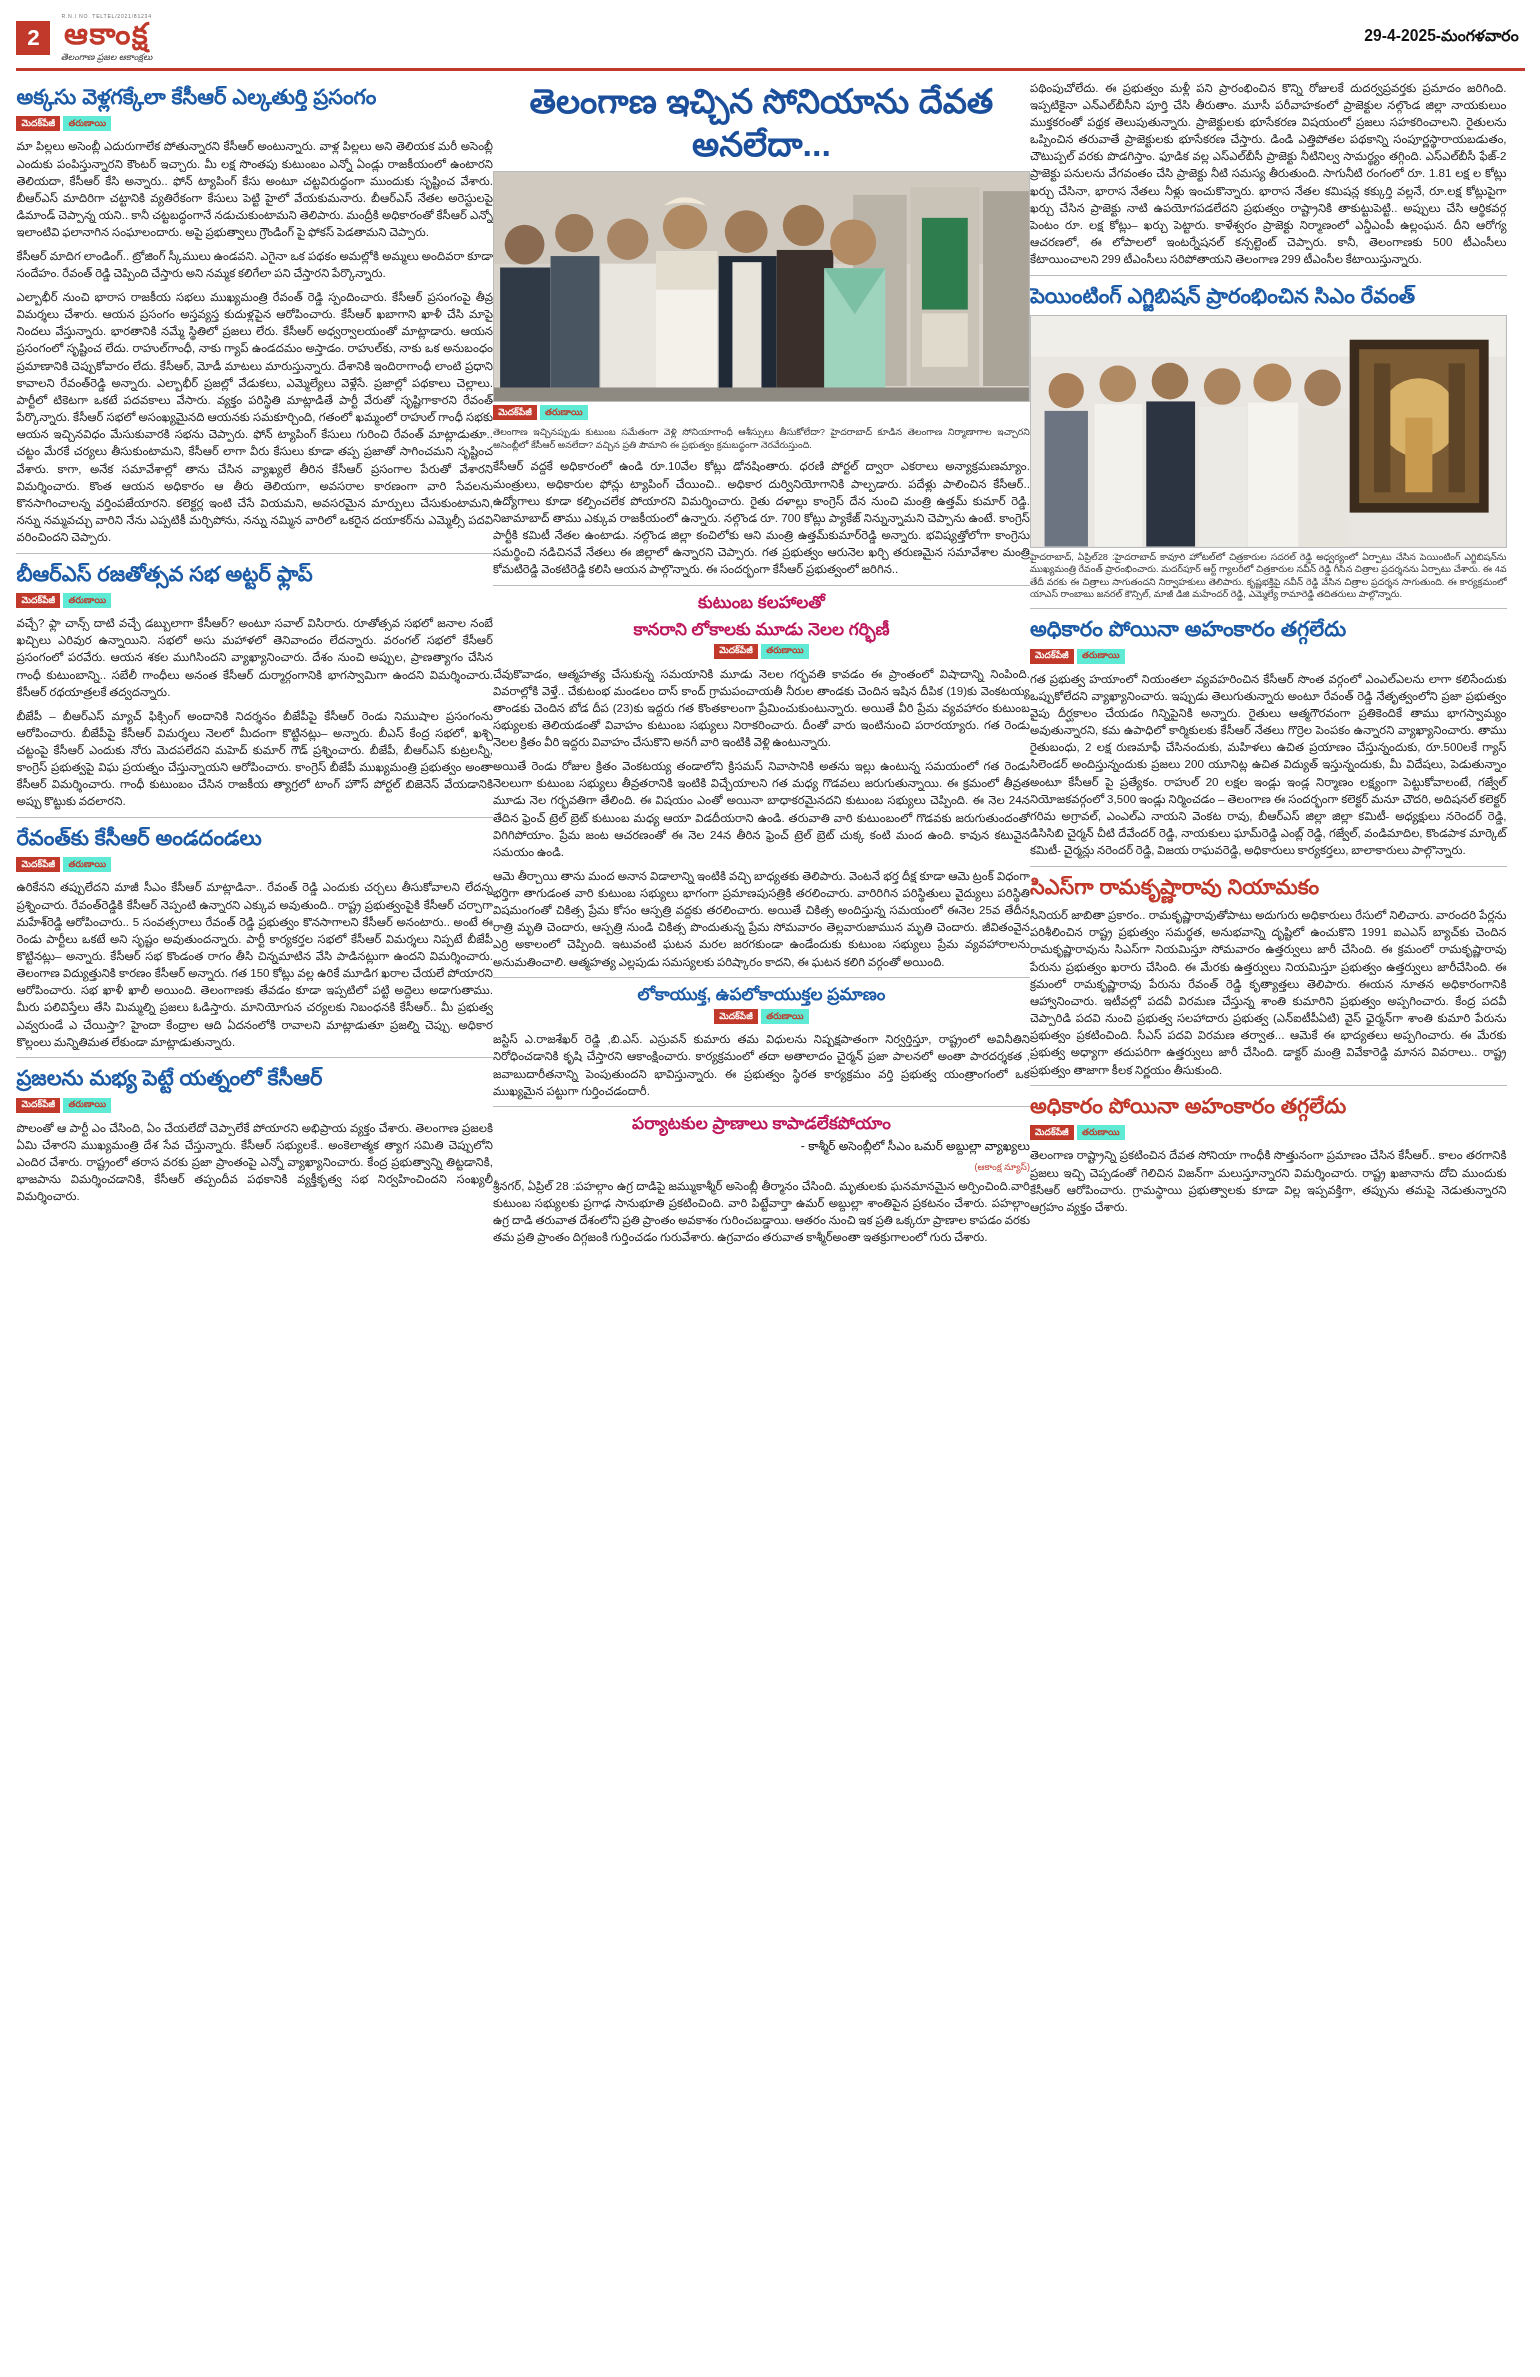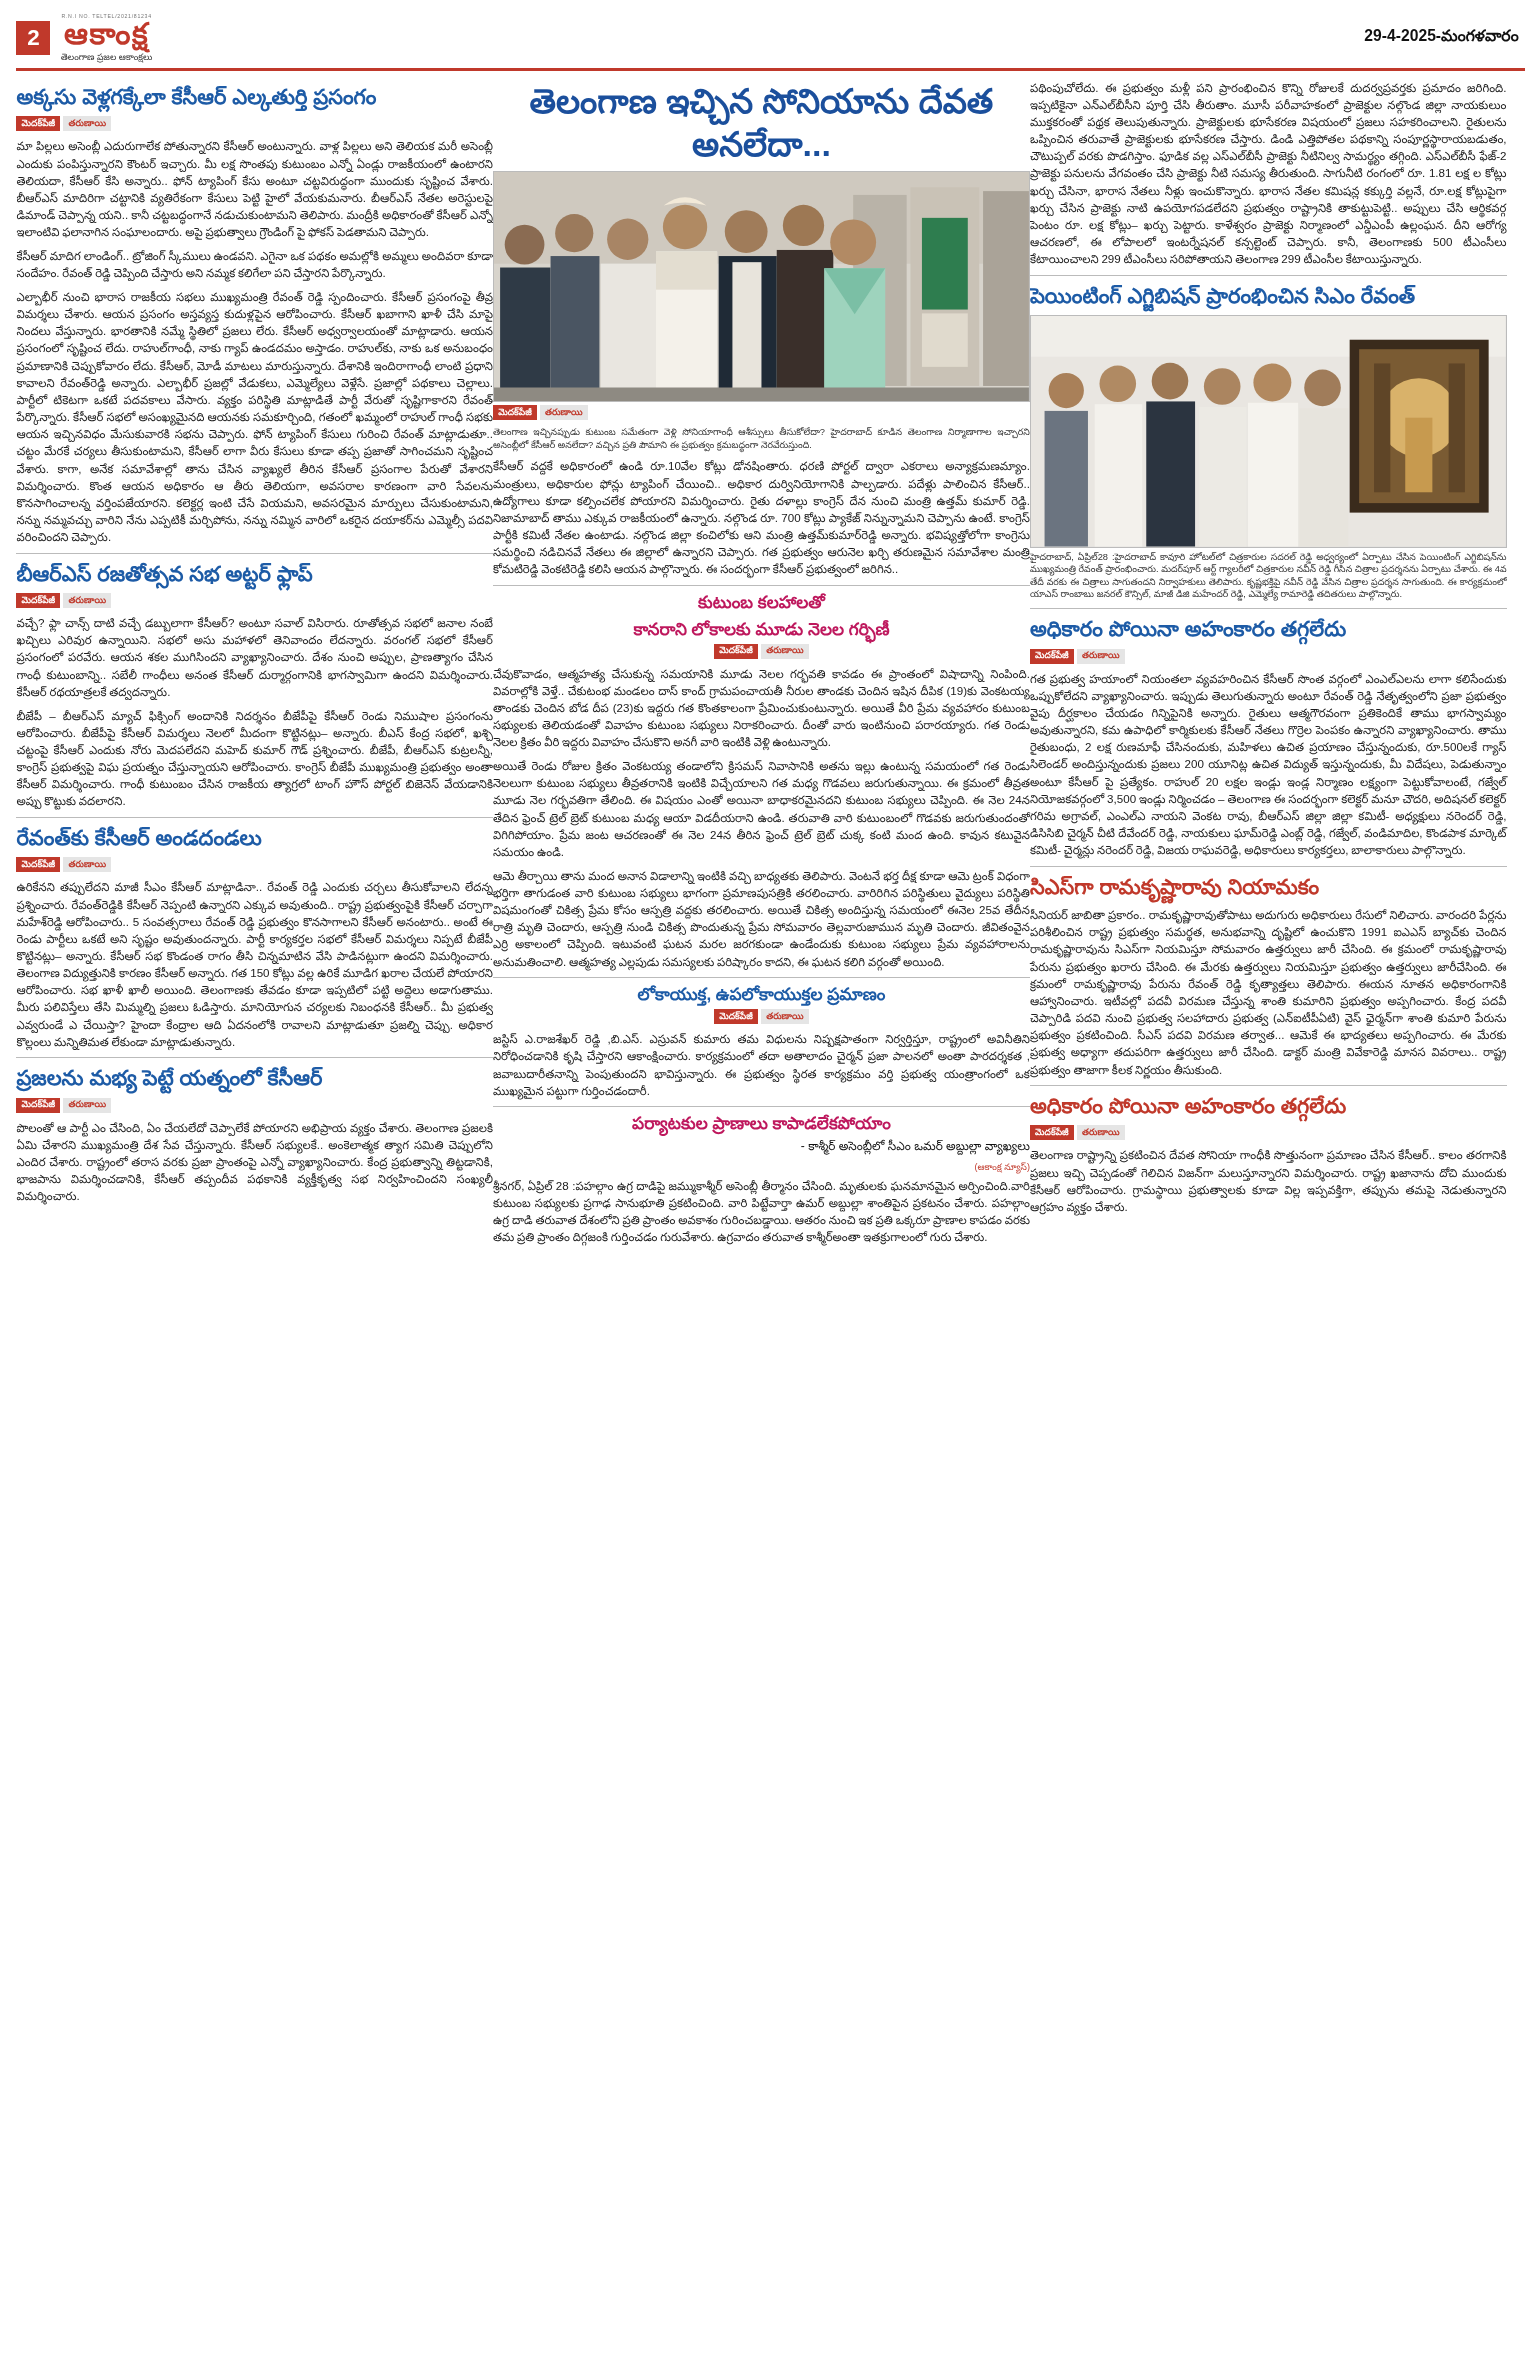--- a/index.html
+++ b/index.html
@@ -40,20 +40,21 @@
     font-size: 30px;
     font-weight: bold;
     color: #c0392b;
     letter-spacing: 1.5px;
     line-height: 1;
   }
   .logo-sub {
     font-size: 9px;
     color: #333;
     margin-top: 2.2px;
+    font-style: italic;
   }
   .logo-micro { font-size: 5.2px; color:#777; letter-spacing:0.7px; }
   .masthead-spacer { flex: 1; }
   .date-line {
     font-size: 15.7px;
     font-weight: bold;
     color: #111;
     padding-right: 6px;
   }
 
@@ -91,21 +92,21 @@
     font-size: 9px;
   }
   .byline-tag {
     background: #c0392b;
     color: #fff;
     padding: 1.5px 5.2px;
     font-weight: bold;
     font-size: 9px;
   }
   .byline-sub {
-    background: #e5e5e5;
+    background: #5eead4;
     color: #c0392b;
     padding: 1.5px 5.2px;
     font-weight: bold;
     font-size: 9px;
     margin-left: 3px;
   }
 
   .body-text {
     font-size: 11.6px;
     line-height: 1.48;

